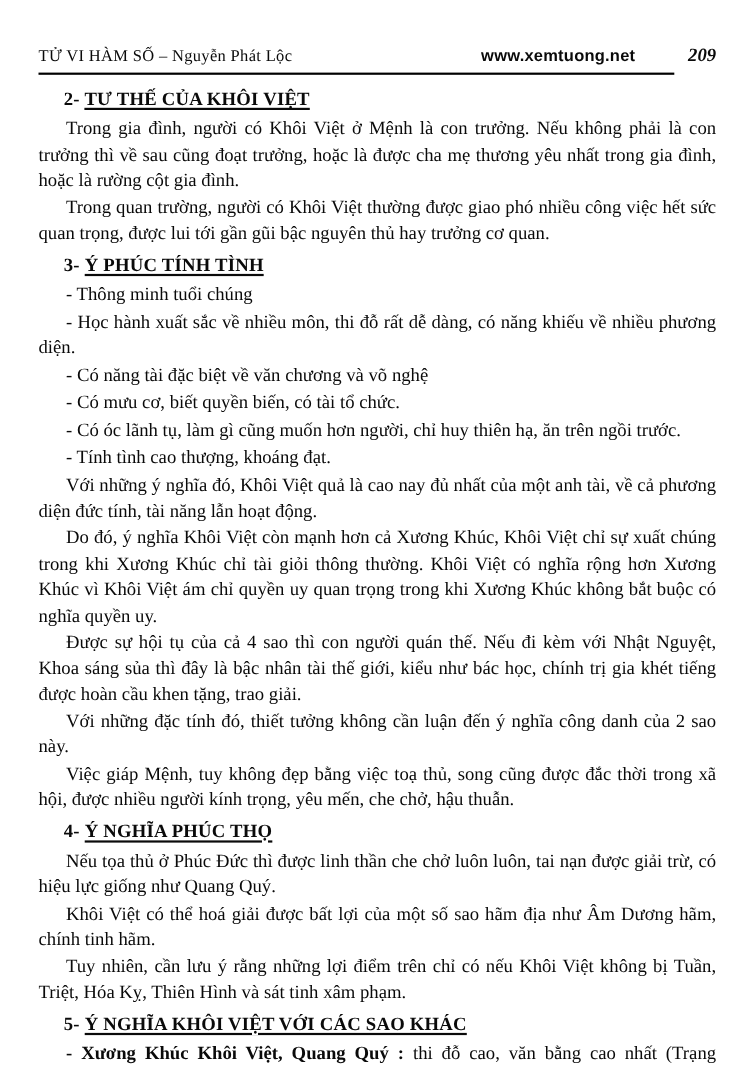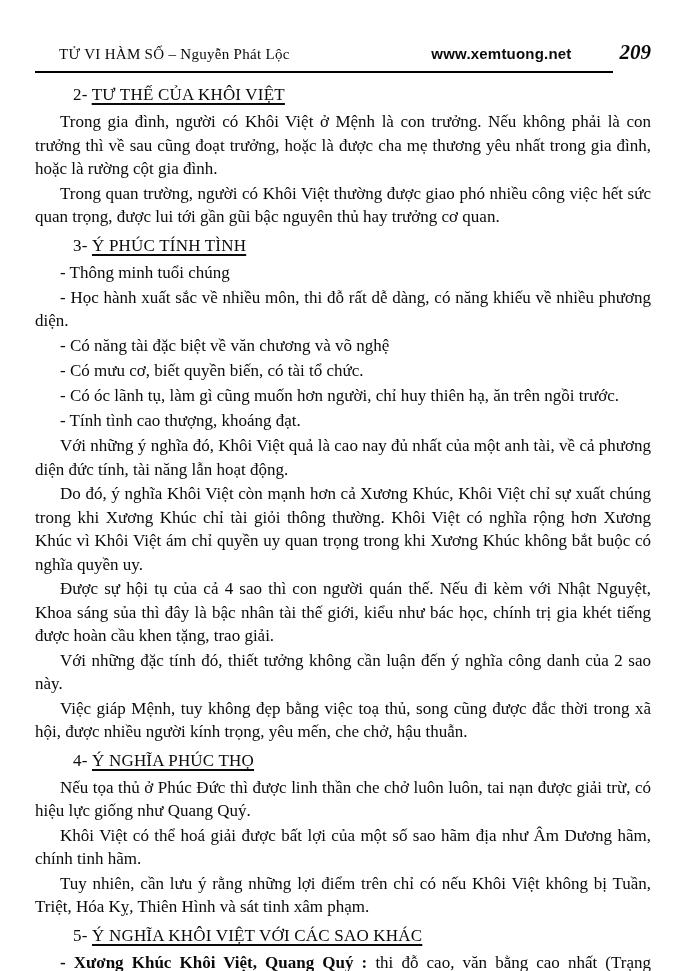--- a/index.html
+++ b/index.html
@@ -7,32 +7,32 @@
   body {
     width:686px; height:971px;
     font-family:"Liberation Serif", serif;
     color:#0a0a0a;
     overflow:hidden;
     position:relative;
   }
   .page { padding:40px 35px 0 35px; width:686px; }
 
   
-  .header { display:flex; justify-content:space-between; align-items:baseline;margin-left:24px; }
+  .header { display:flex; justify-content:space-between; align-items:baseline; }
   .book-title { font-size:15px; letter-spacing:0.3px; white-space:nowrap; }
   .header-right { display:flex; align-items:baseline; gap:48px; }
   .website { font-family:"Liberation Sans", sans-serif; font-weight:bold; font-size:15px; letter-spacing:0.2px; }
-  .page-num { font-size:21px; font-weight:bold; font-style:italic; }
+  .page-num { font-size:17px; font-weight:bold; font-style:italic; }
   .rule { border:none; border-top:2px solid #000; margin-top:6px; margin-right:38px; }
 
   
   .content { margin-top:5px; overflow:hidden; }
   h2.sec {
-    font-size:17px; font-weight:normal; line-height:24px;
-    margin:5px 0 3px 38px; letter-spacing:0.2px; white-space:nowrap;
+    font-size:17px; font-weight:bold; line-height:24px;
+    margin:5px 0 3px 23px; letter-spacing:0.2px; white-space:nowrap;
   }
   h2.sec .sec-title {
     text-decoration:underline;
     text-decoration-thickness:2px;
     text-underline-offset:3px;
   }
   p.body {
     font-size:17px; line-height:23.5px;
     text-align:justify; text-indent:25px;
     margin:1px 0;

